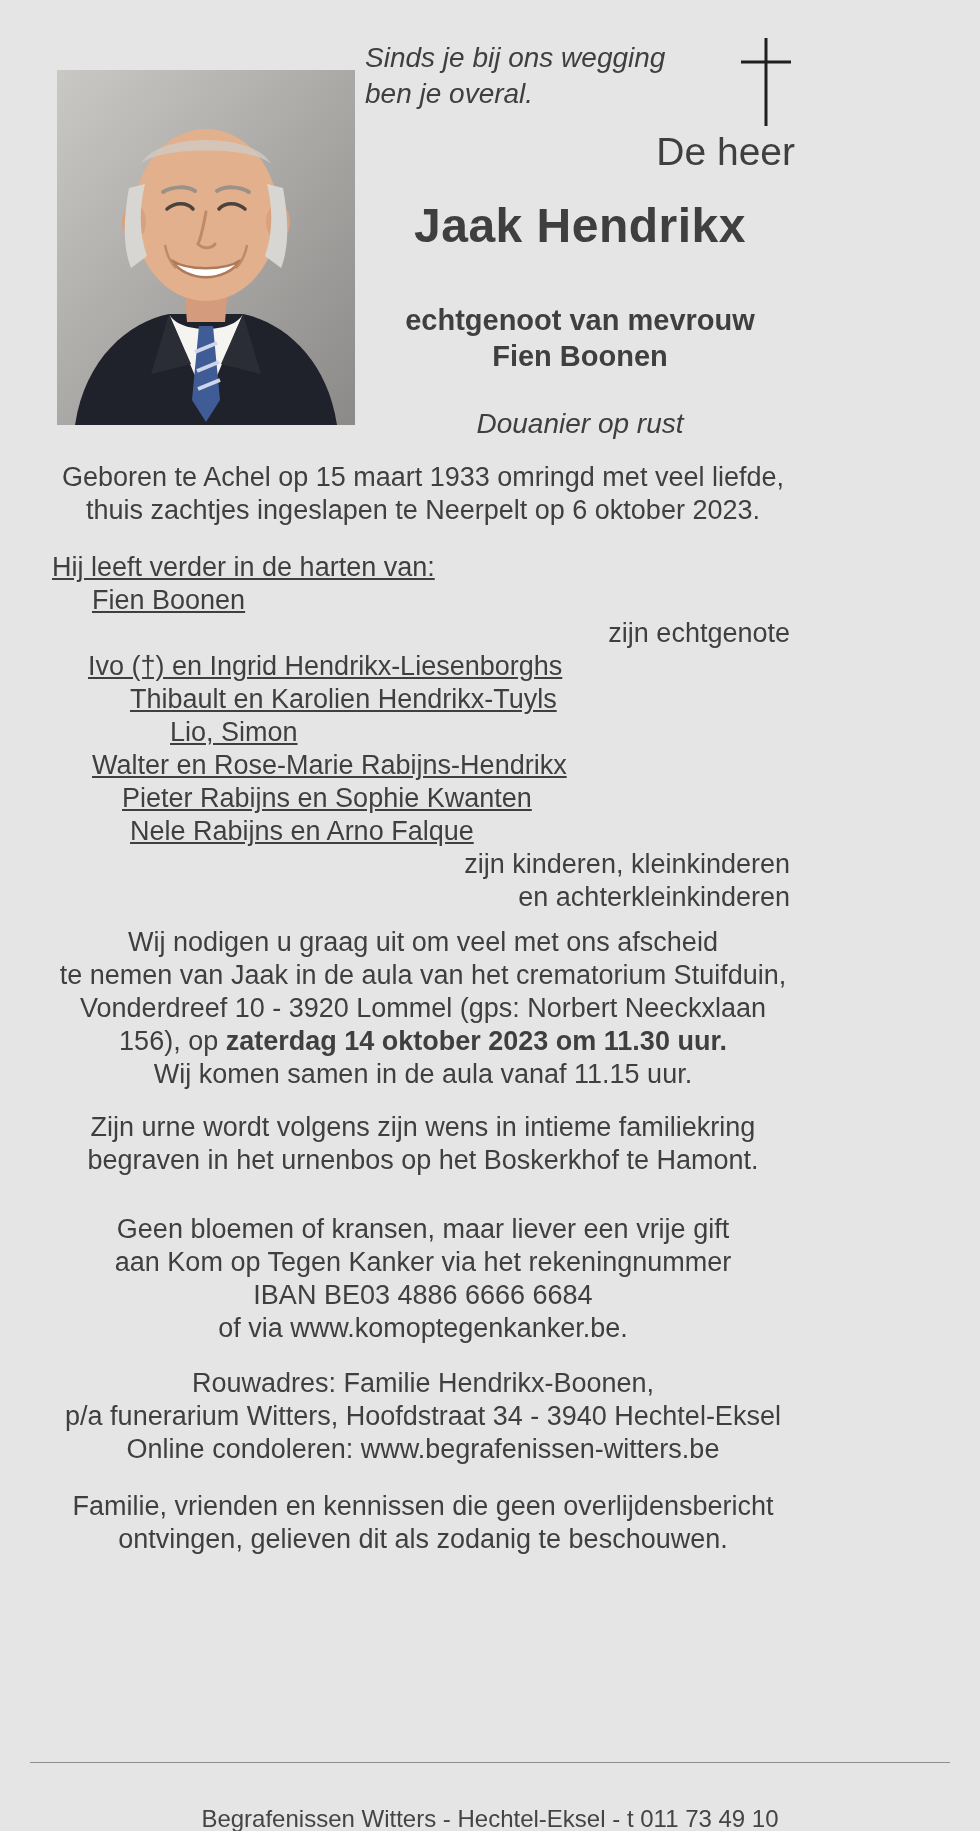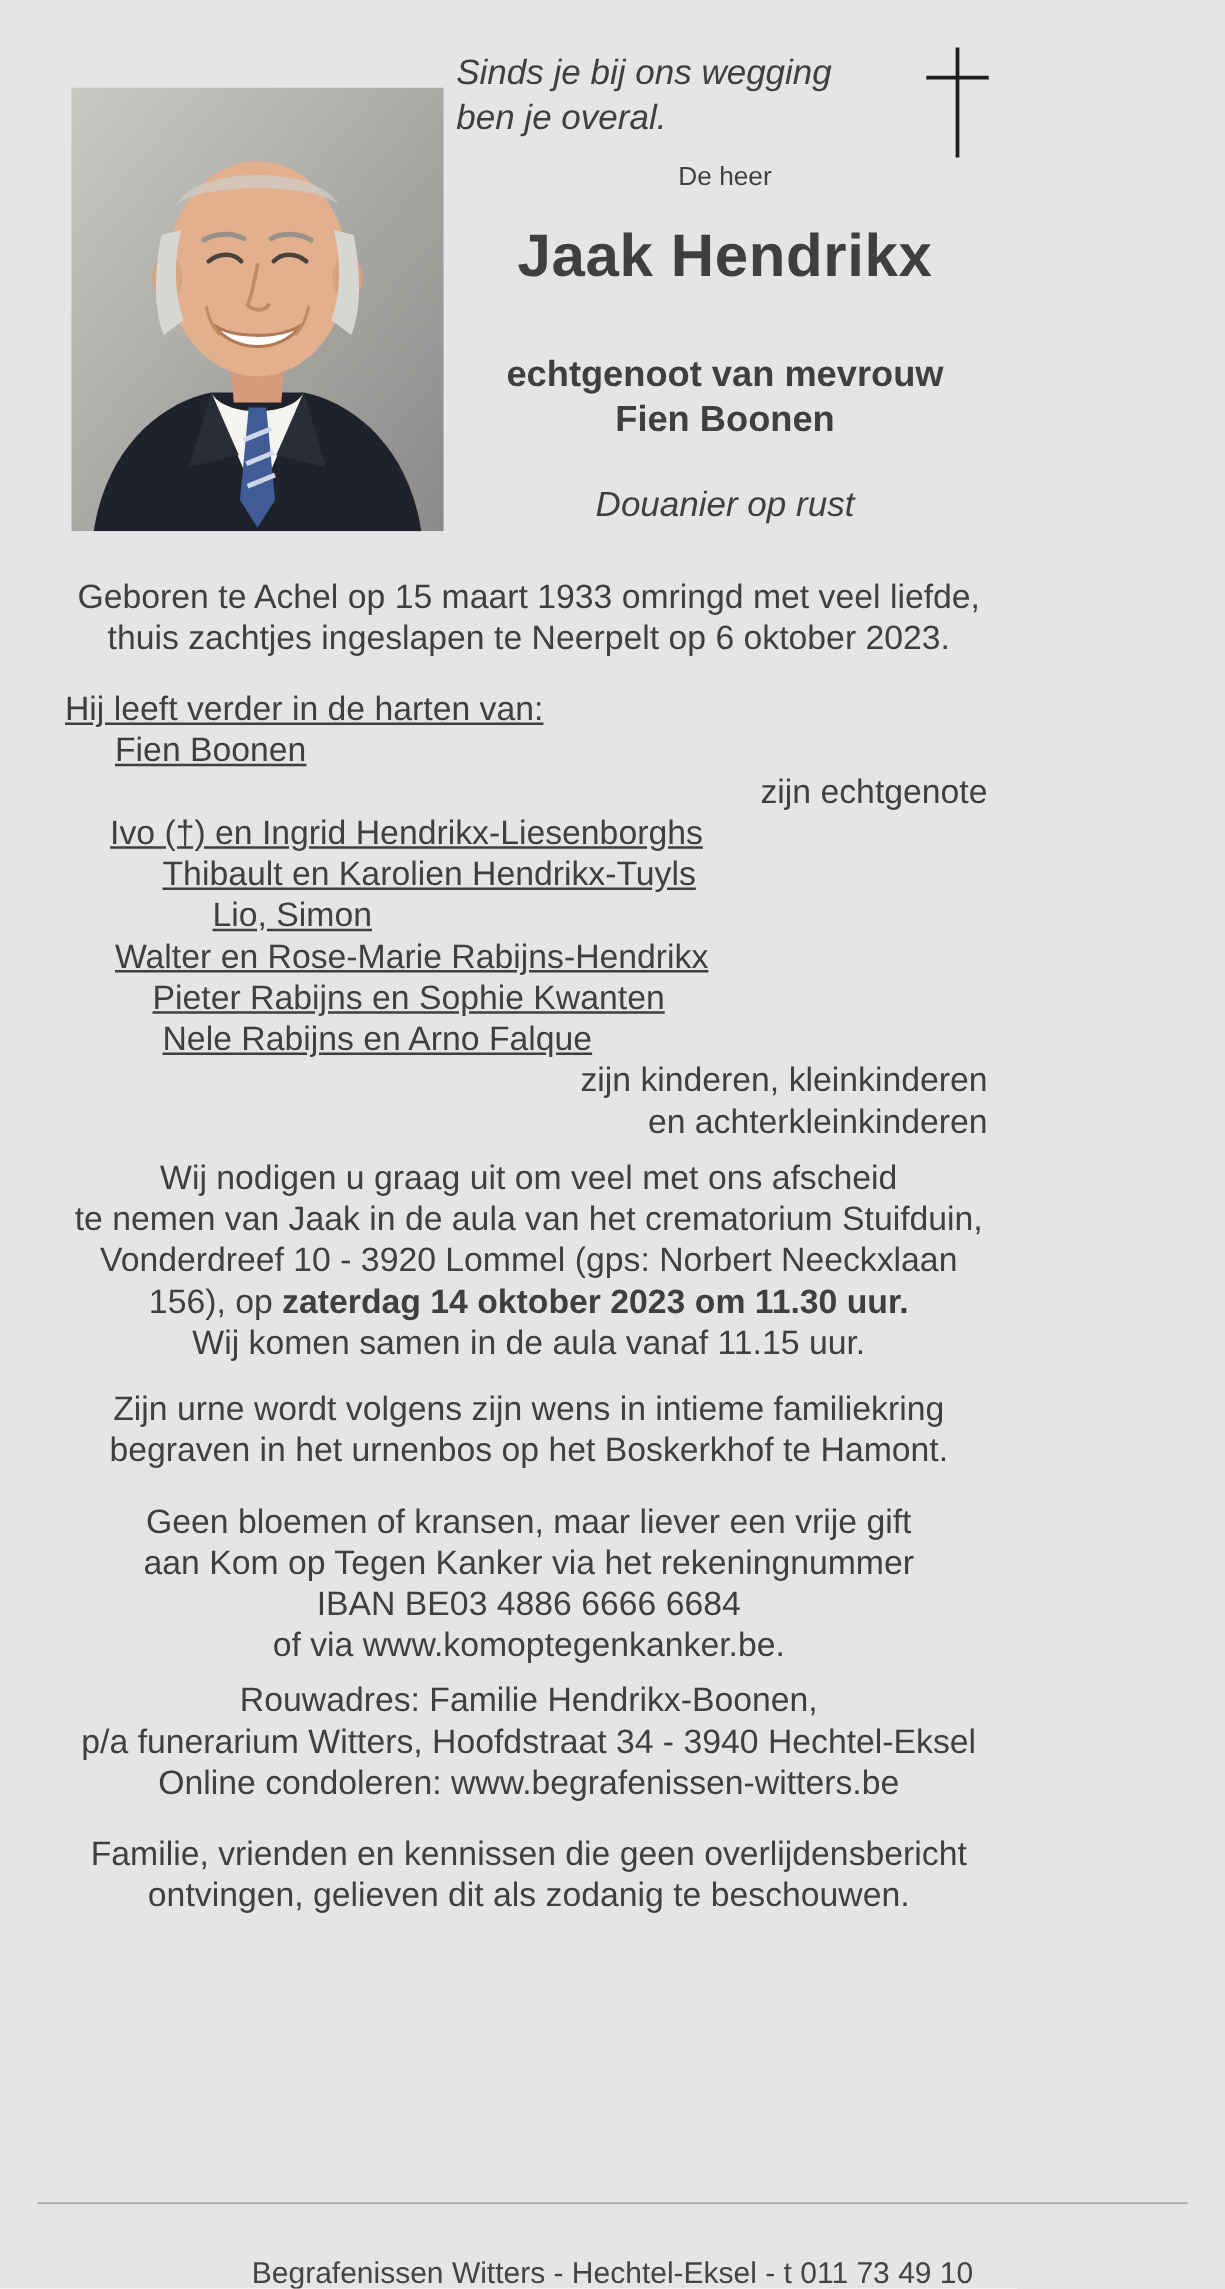--- a/index.html
+++ b/index.html
@@ -24,21 +24,21 @@
   .header-right {
     position:absolute; left:365px; top:40px; width:430px;
     text-align:center;
   }
   .quote {
     text-align:left;
     font-style:italic;
     font-size:28px; line-height:36px;
     white-space:pre-line;
   }
-  .salutation { margin-top:18px; font-size:21px; }
+  .salutation { margin-top:18px; font-size:39px;text-align:right; }
   .name {
     margin-top:24px;
     font-size:48px; font-weight:bold;
     letter-spacing:.5px;
     line-height:56px;
   }
   .spouse {
     margin-top:48px;
     font-size:29px; font-weight:bold;
     line-height:36px;
@@ -66,22 +66,22 @@
   .pl-24  { padding-left:24px; }
   .pl-60  { padding-left:60px; }
   .pl-64  { padding-left:64px; }
   .pl-94  { padding-left:94px; }
   .pl-102 { padding-left:102px; }
   .pl-142 { padding-left:142px; }
   .fam-right { text-align:right; padding-right:28px; white-space:pre-line; }
 
   .invitation { margin-top:12px; text-align:center; }
   .urn        { margin-top:20px; }
-  .donation   { margin-top:24px; }
-  .address    { margin-top:11px; }
+  .donation   { margin-top:36px; }
+  .address    { margin-top:22px; }
   .notice     { margin-top:24px; }
 
   
   .footer-rule {
     position:absolute; left:30px; right:30px; top:1762px;
     border-top:1px solid #8f8f8f;
   }
   .footer-text {
     position:absolute; left:0; right:0; top:1776px;
     text-align:center; font-size:24px; line-height:30px;

